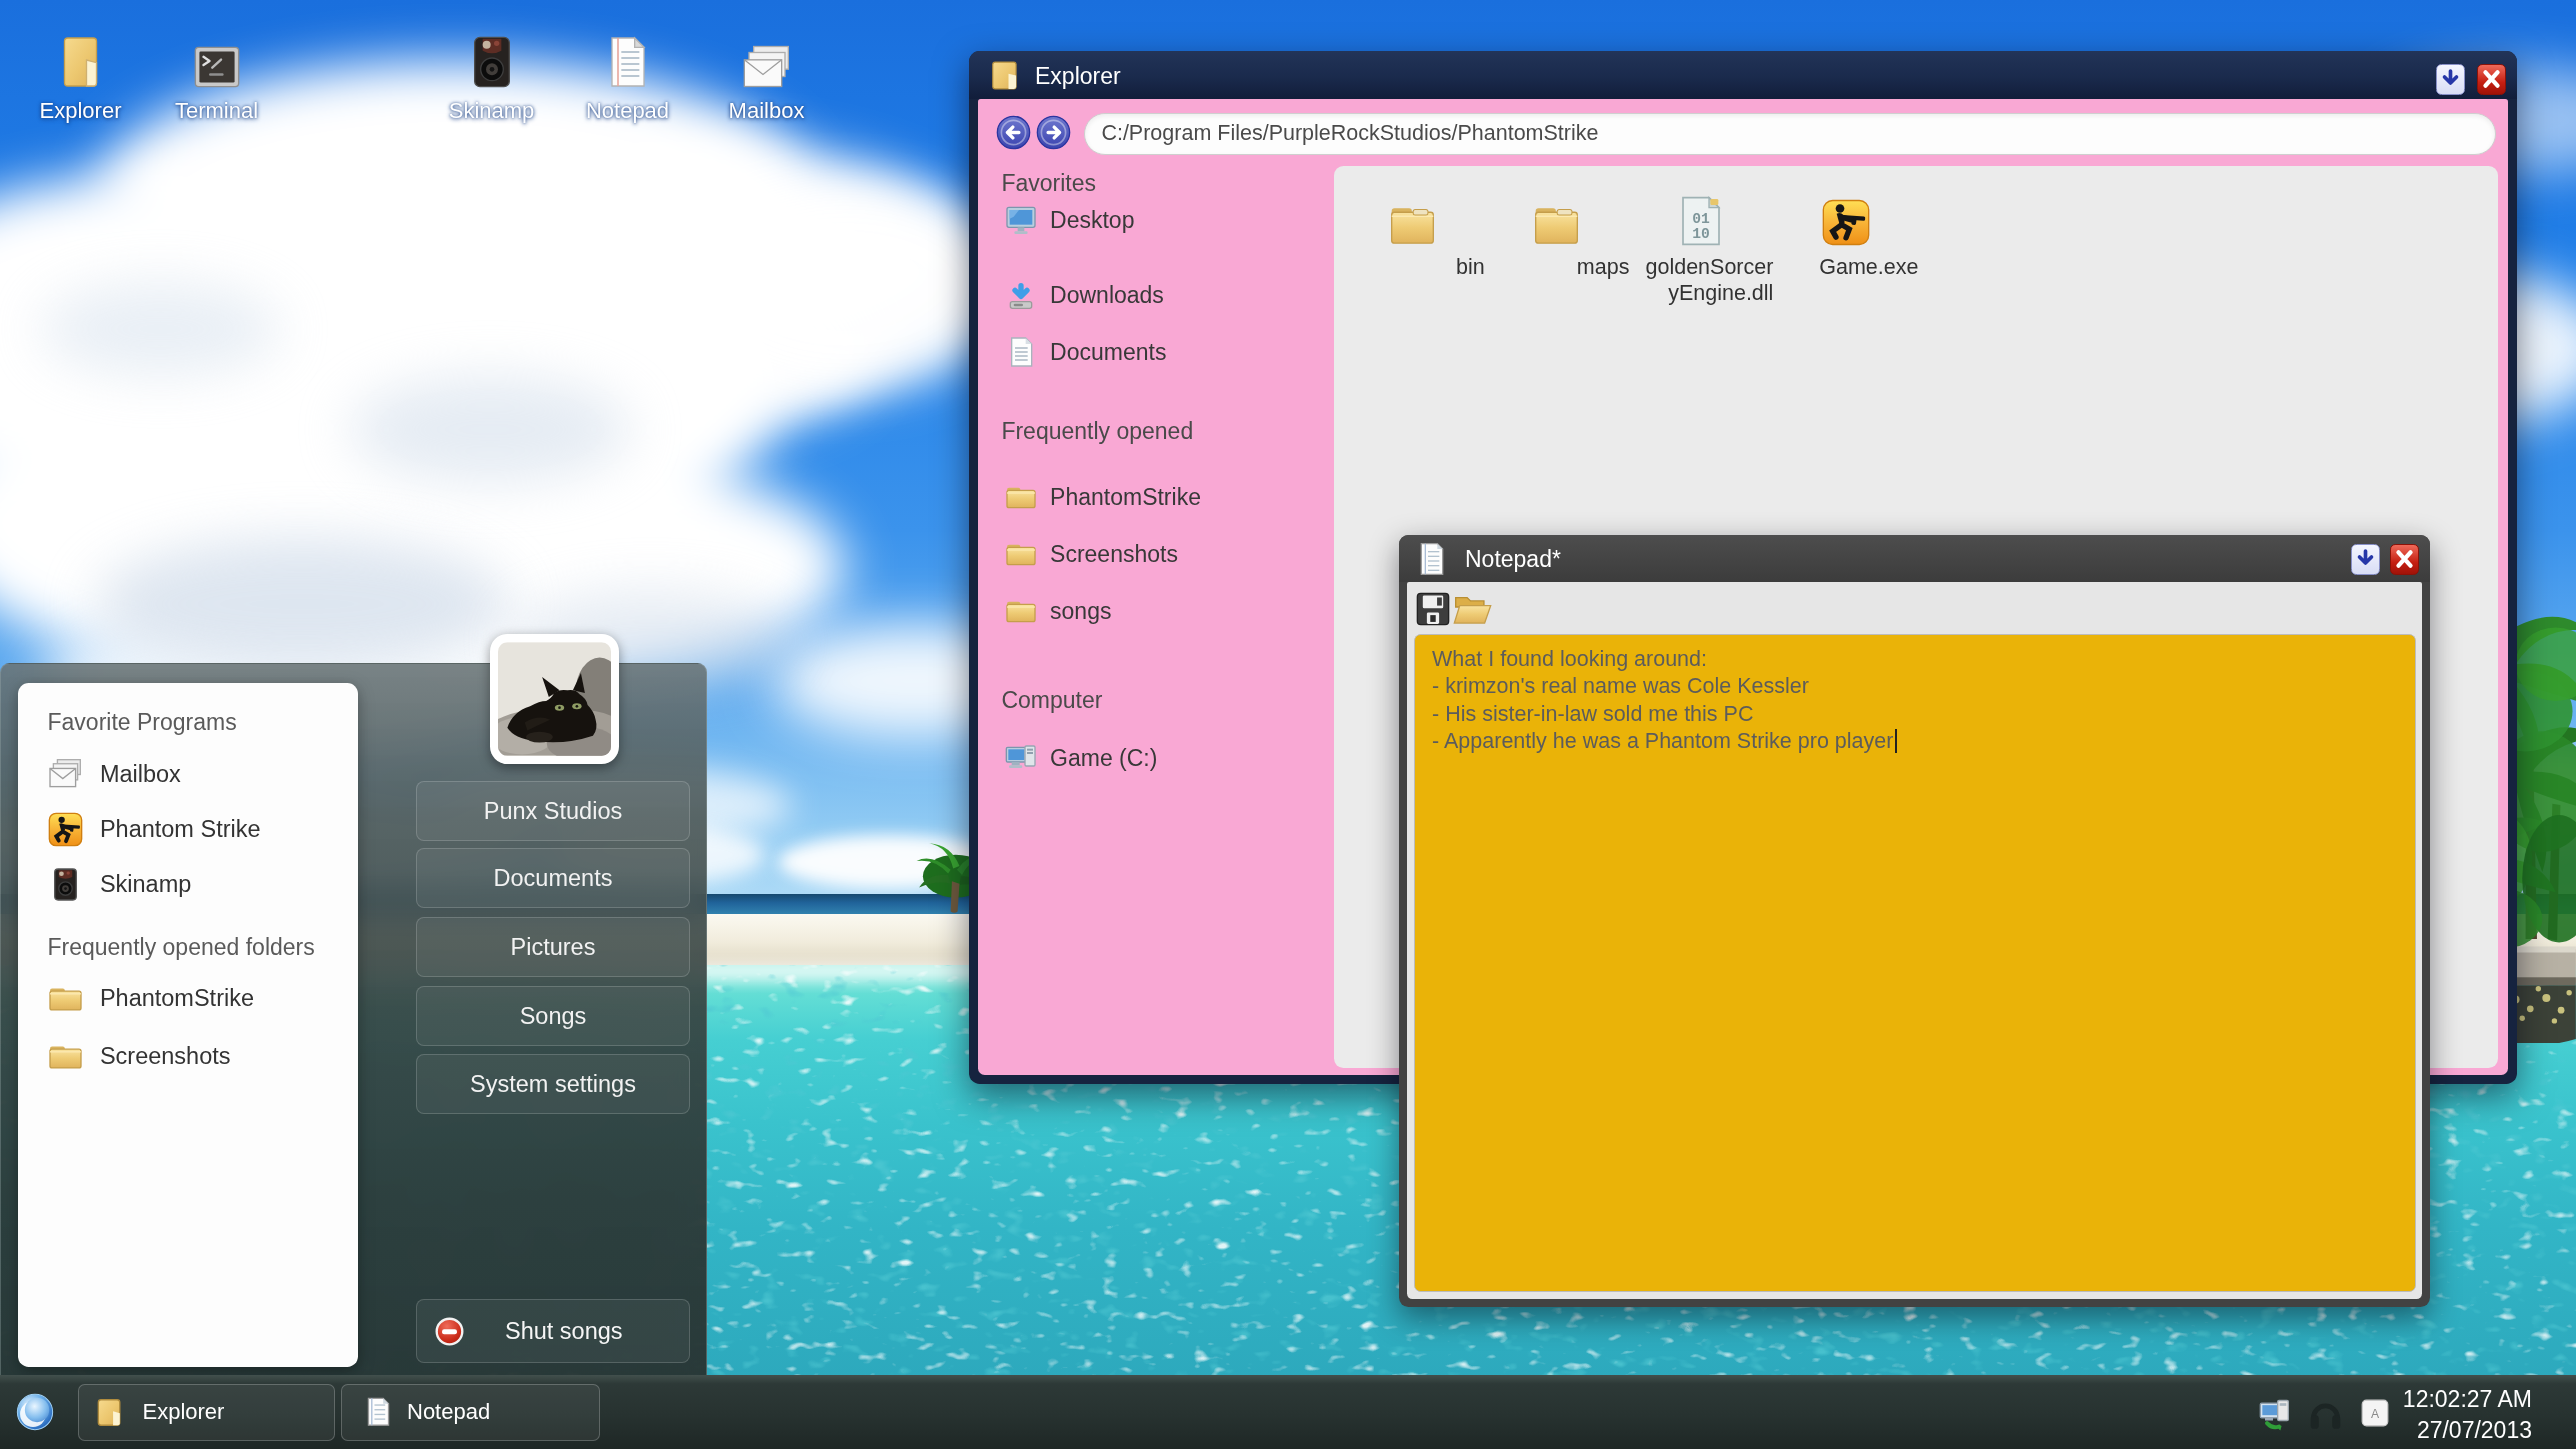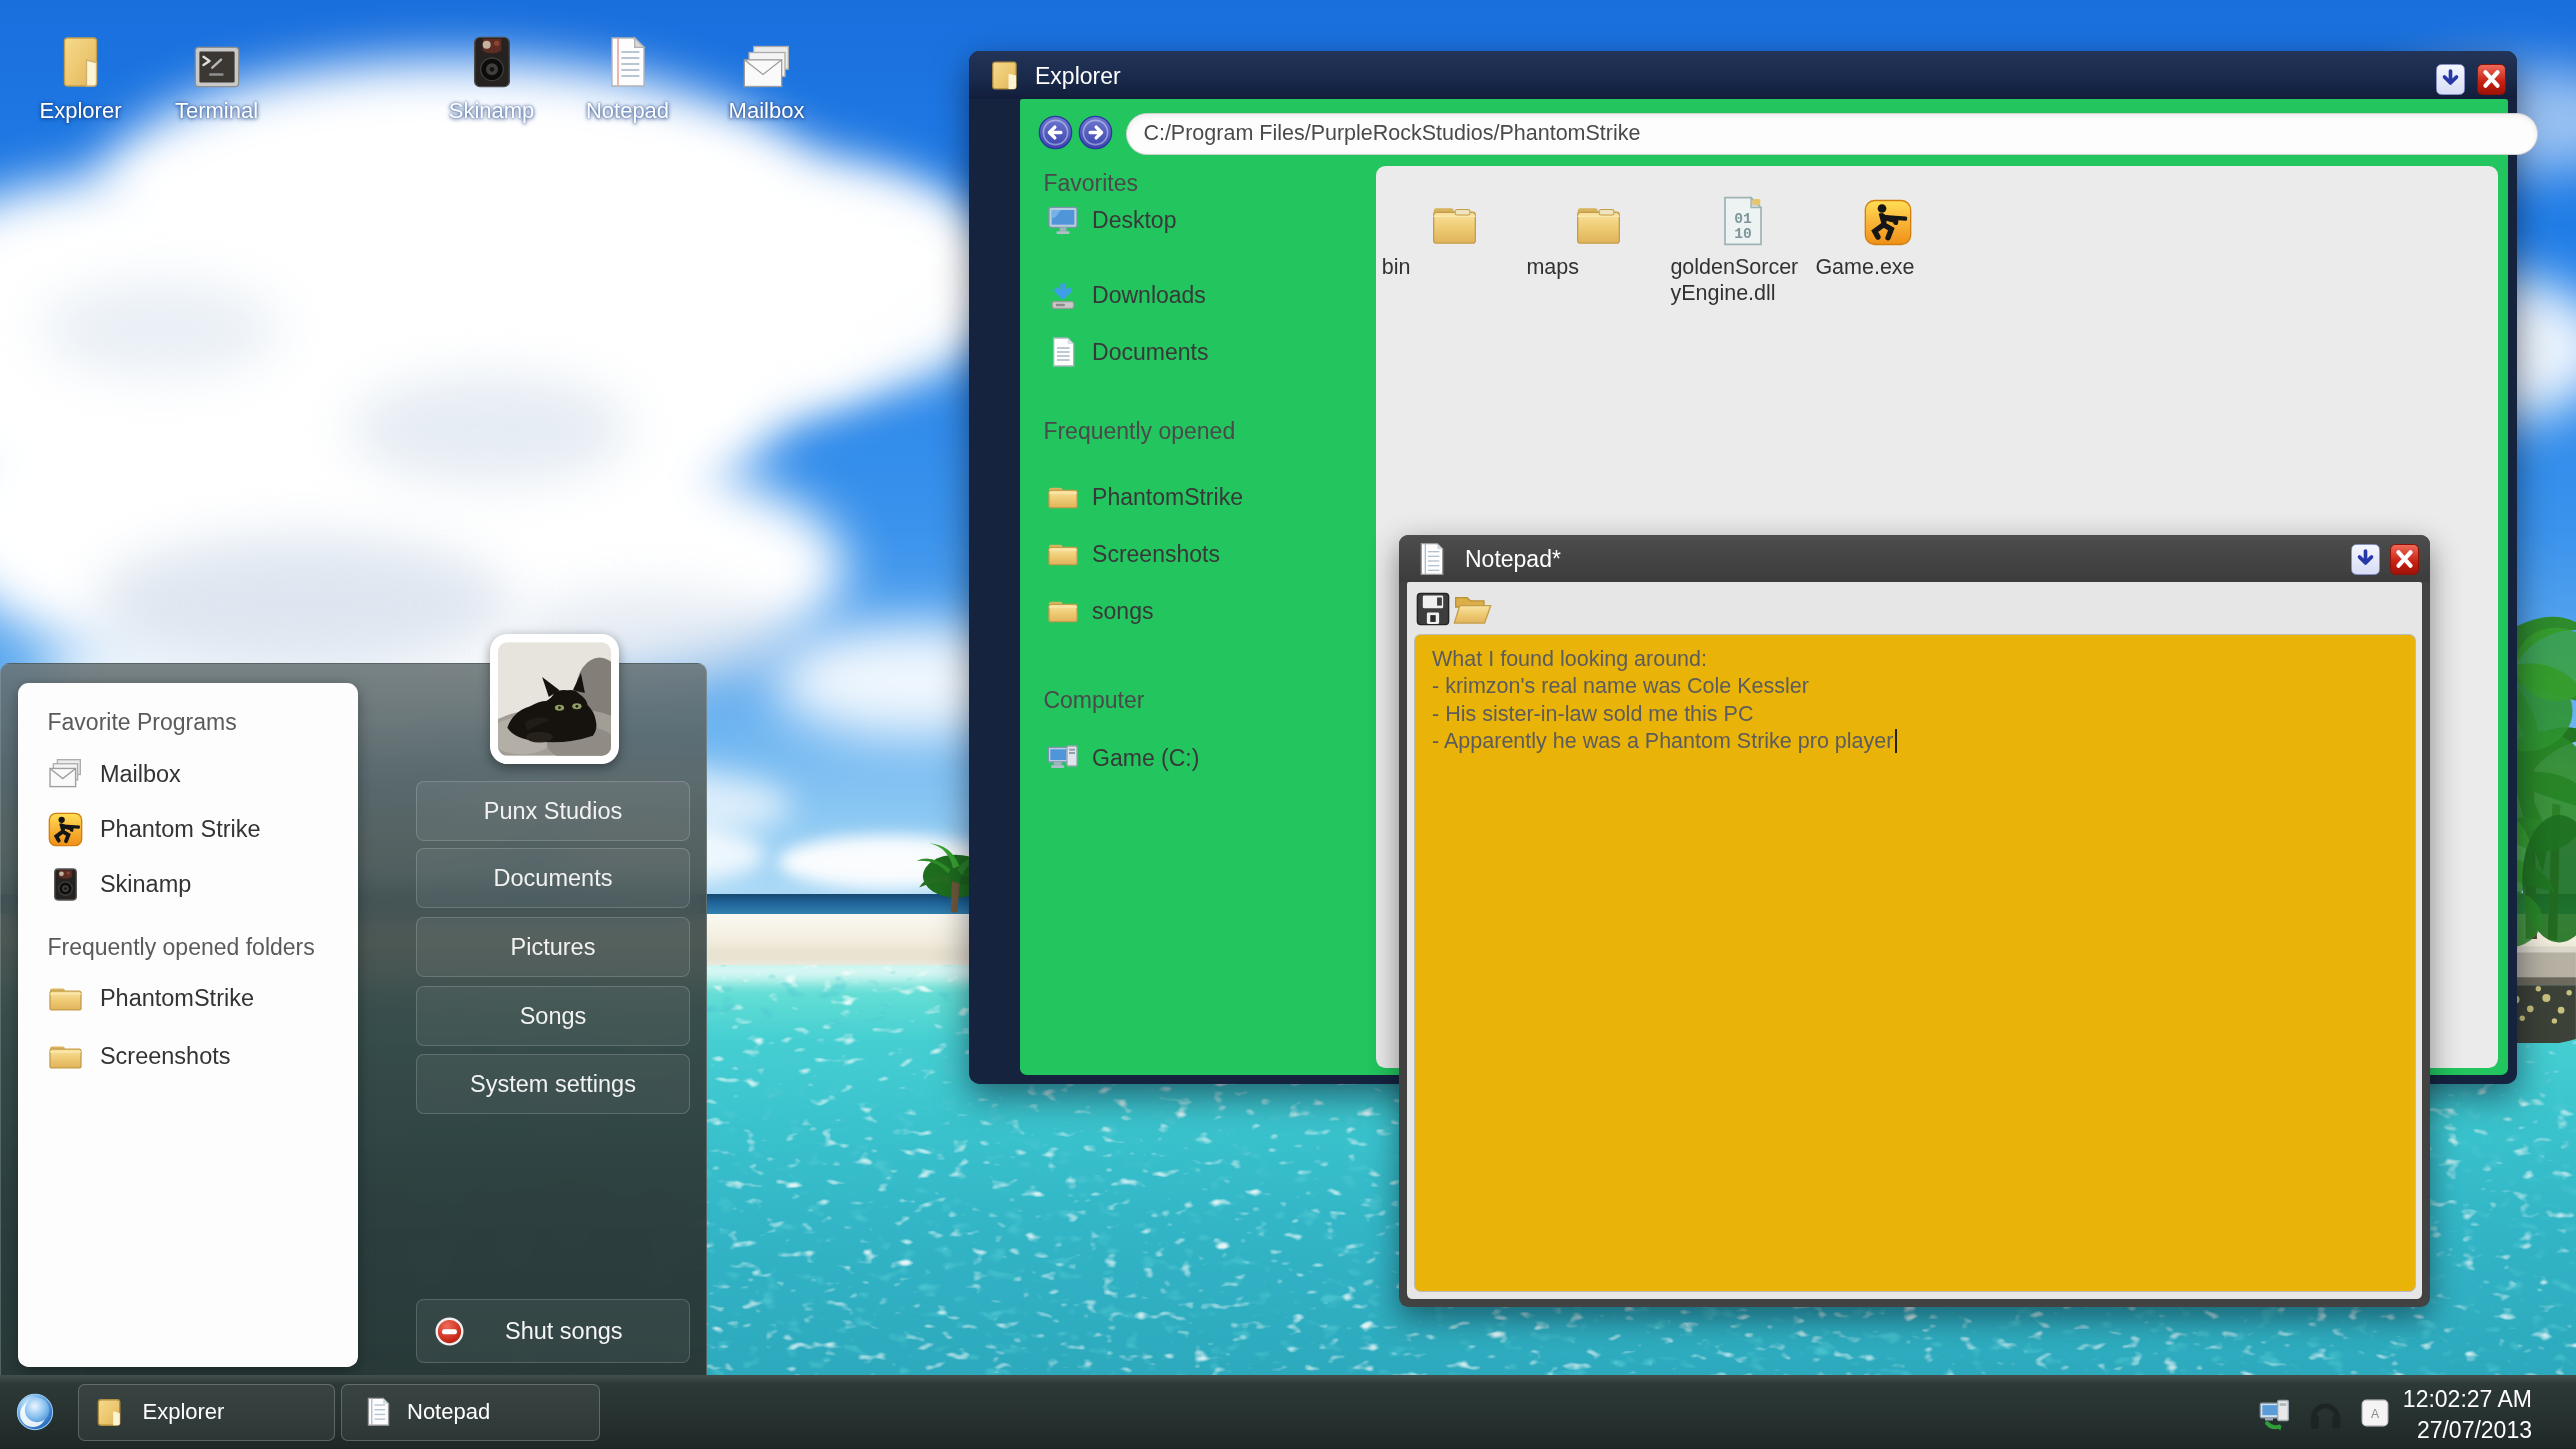--- a/index.html
+++ b/index.html
@@ -24,32 +24,32 @@
   .dicon { position:absolute; width:137px; text-align:center; color:#fff; }
   .dicon .ic { height:52px; display:flex; align-items:flex-end; justify-content:center; }
   .dicon .lbl { margin-top:10.7px; font-size:22px; line-height:24px; text-shadow:0 1.3px 4.7px rgba(20,60,130,.9),0 0 2.7px rgba(20,60,130,.65); }
 
   
   #explorer { left:969px; top:51px; width:1548px; height:1033px; background:#16233f;
     border-radius:10.7px; box-shadow:0 12px 34px rgba(0,0,20,.5); }
   #exp-title { position:absolute; left:0; top:0; right:0; height:48px;
     background:linear-gradient(180deg,#223458 0%,#1a2a4c 55%,#111d3a 100%); border-radius:10.7px 10.7px 0 0; }
   #exp-title .ttl { position:absolute; left:66px; top:12px; font-size:23px; color:#fff; }
-  #exp-content { position:absolute; left:9.4px; right:9.4px; top:48px; bottom:9.4px; background:#22c55e; border-radius:2.7px 2.7px 6.7px 6.7px;margin-left:42px; }
+  #exp-content { position:absolute; left:9.4px; right:9.4px; top:48px; bottom:9.4px; background:#f9a8d4; border-radius:2.7px 2.7px 6.7px 6.7px; }
   #exp-addr { position:absolute; left:106px; top:14px; width:1412px; height:42px; background:#fdfdfd;
     border:1.3px solid #cfcfcf; border-radius:21.5px; box-shadow:inset 0 2px 5.4px rgba(0,0,0,.07);
     font-size:21.5px; color:#4a4a4a; line-height:39px; padding-left:16px; white-space:nowrap; overflow:hidden; }
   .navbtn { position:absolute; width:35px; height:35px; border-radius:50%; }
   #exp-side { position:absolute; left:0; top:67px; width:392px; bottom:0; }
   .sidehead { position:absolute; left:23px; font-size:23px; color:#4a4a4a; }
   .sideitem { position:absolute; left:27px; height:32px; display:flex; align-items:center; }
   .sideitem .si { width:32px; height:32px; flex:none; }
   .sideitem .st { margin-left:12.7px; font-size:23px; color:#383838; white-space:nowrap; }
   #exp-pane { position:absolute; left:356px; top:67px; right:9.4px; bottom:6.7px; background:#ebebeb; border-radius:9.4px; }
-  .fitem { position:absolute; width:145px; text-align:left; color:#323232; font-size:21.5px; line-height:26px; }
+  .fitem { position:absolute; width:145px; text-align:right; color:#323232; font-size:21.5px; line-height:26px; }
   .fitem .fic { height:48px; display:flex; align-items:flex-end; justify-content:center; margin-bottom:8px; }
 
   
   #notepad { left:1399px; top:535px; width:1031px; height:772px; background:#424242;
     border-radius:9.4px; box-shadow:0 10.7px 29.5px rgba(0,0,10,.45); }
   #np-title { position:absolute; left:0; top:0; right:0; height:47px;
     background:linear-gradient(180deg,#4d4d4d,#3c3c3c); border-radius:9.4px 9.4px 0 0; }
   #np-title .ttl { position:absolute; left:66px; top:11.4px; font-size:23px; color:#fff; }
   #np-content { position:absolute; left:8px; right:8px; top:47px; bottom:8px; background:#e6e6e6; border-radius:2px 2px 5.4px 5.4px; }
   #np-text { position:absolute; left:6.7px; right:6px; top:52px; bottom:6.7px; background:#eab308;

